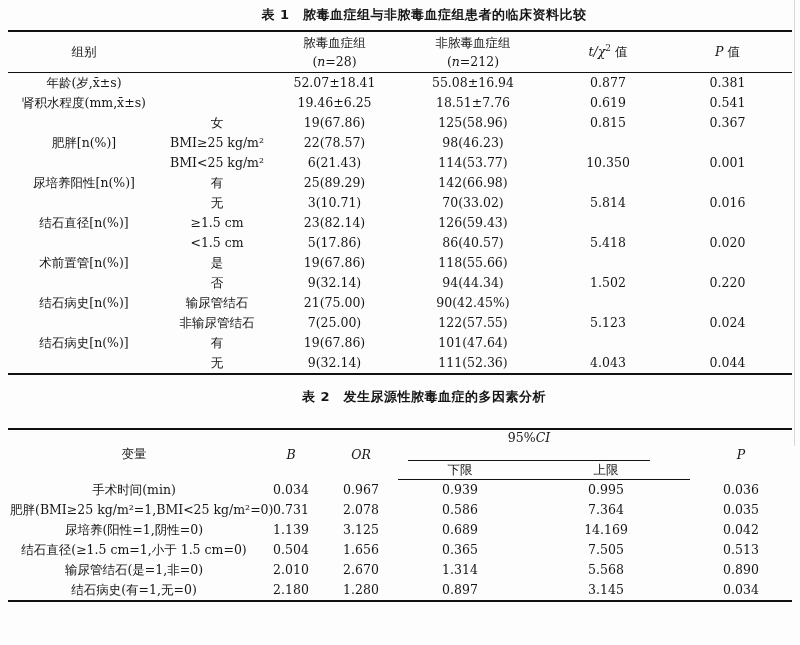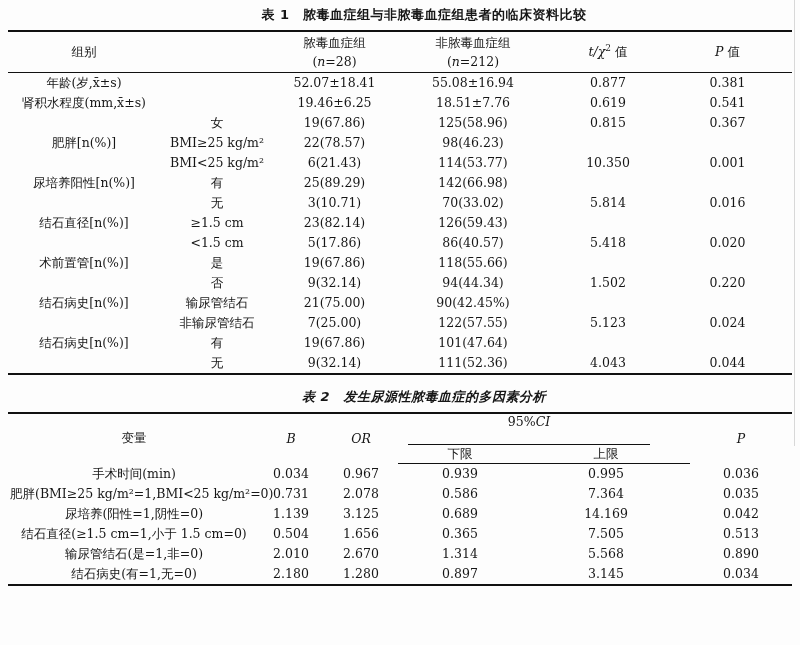--- a/index.html
+++ b/index.html
@@ -9,21 +9,21 @@
     position:relative; overflow:hidden;
   }
   .page { width:800px; height:645px; position:relative; }
   .scan-edge { position:absolute; left:794px; top:0; width:1px; height:446px; background:#d8d8d8; }
 
   .tbl-title {
     text-align:center; font-family:"DejaVu Sans","Liberation Sans",sans-serif;
     font-weight:bold; font-size:13px; letter-spacing:.5px;margin-left:48px;
   }
   .t1-title { padding:6px 0 6px; }
-  .t2-title { padding:13px 0 6px;font-style:italic; }
+  .t2-title { padding:13px 0 22px; }
 
   table.tbl {
     width:784px; margin:0 auto; border-collapse:collapse; table-layout:fixed;
     border-top:2px solid #111; border-bottom:2px solid #111;
     font-size:12.5px;
   }
   .tbl th { font-weight:normal; font-size:12.5px; padding:0; }
   .tbl thead tr:last-child th { border-bottom:1px solid #111; }
   .tbl td { height:20px; line-height:20px; padding:0; text-align:center; white-space:nowrap; }
   .tbl th { text-align:center; vertical-align:middle; white-space:nowrap; }

